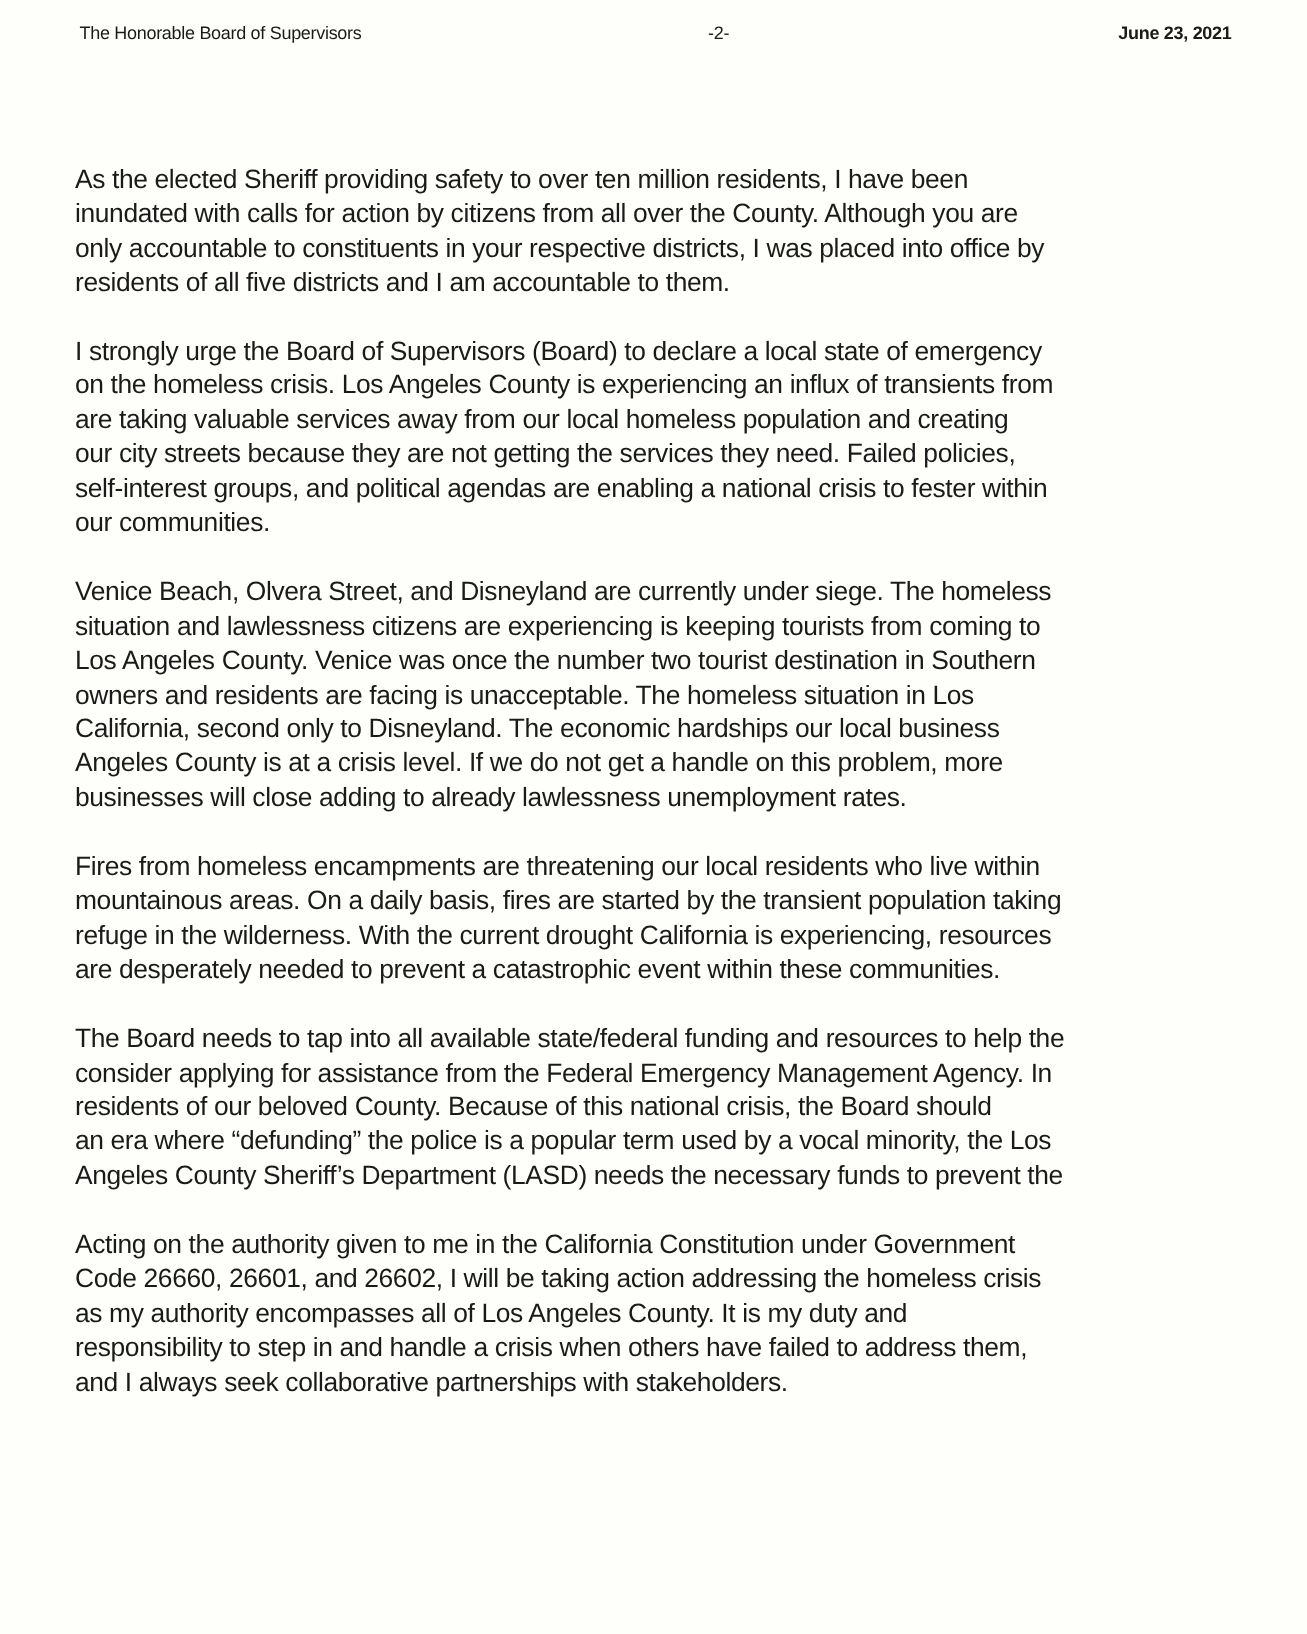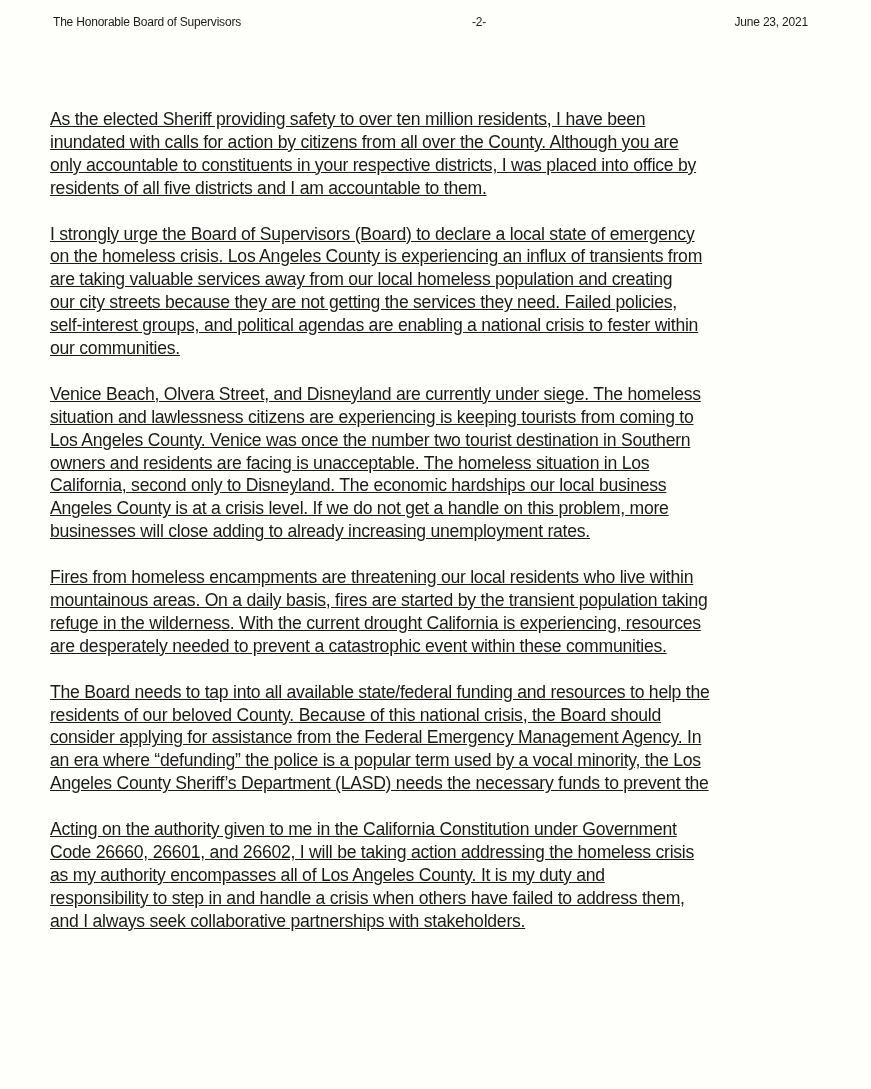--- a/index.html
+++ b/index.html
@@ -19,38 +19,37 @@
       position: absolute;
       top: 15px;
       left: 53px;
       right: 50px;
       height: 24px;
       font-size: 12px;
       letter-spacing: -0.2px;
     }
     .header .left { position: absolute; left: 0; top: 0; }
     .header .center { position: absolute; left: 419px; top: 0; }
-    .header .right { position: absolute; right: 13px; top: 0; }
+    .header .right { position: absolute; right: 0; top: 0; font-weight: bold; }
 
     .body-text {
       position: absolute;
       left: 50px;
       top: 108px;
       width: 800px;
       font-size: 17.6px;
       line-height: 22.9px;
       letter-spacing: -0.25px;
     }
     .para {
       margin: 0 0 22.9px 0;
     }
     .line {
       display: block;
       white-space: nowrap;
-      text-decoration: underline;
     }
   </style>
 </head>
 <body>
 
 <div class="header">
   <span class="left">The Honorable Board of Supervisors</span>
   <span class="center">-2-</span>
   <span class="right">June 23, 2021</span>
 </div>
@@ -70,32 +69,32 @@
     <span class="line">self-interest groups, and political agendas are enabling a national crisis to fester within</span>
     <span class="line">our communities.</span>
   </p>
   <p class="para">
     <span class="line">Venice Beach, Olvera Street, and Disneyland are currently under siege.  The homeless</span>
     <span class="line">situation and lawlessness citizens are experiencing is keeping tourists from coming to</span>
     <span class="line">Los Angeles County.  Venice was once the number two tourist destination in Southern</span>
     <span class="line">owners and residents are facing is unacceptable.  The homeless situation in Los</span>
     <span class="line">California, second only to Disneyland.  The economic hardships our local business</span>
     <span class="line">Angeles County is at a crisis level.  If we do not get a handle on this problem, more</span>
-    <span class="line">businesses will close adding to already increasing unemployment rates.</span>
+    <span class="line">businesses will close adding to already lawlessness unemployment rates.</span>
   </p>
   <p class="para">
     <span class="line">Fires from homeless encampments are threatening our local residents who live within</span>
     <span class="line">mountainous areas.  On a daily basis, fires are started by the transient population taking</span>
     <span class="line">refuge in the wilderness.  With the current drought California is experiencing, resources</span>
     <span class="line">are desperately needed to prevent a catastrophic event within these communities.</span>
   </p>
   <p class="para">
     <span class="line">The Board needs to tap into all available state/federal funding and resources to help the</span>
+    <span class="line">consider applying for assistance from the Federal Emergency Management Agency.  In</span>
     <span class="line">residents of our beloved County.  Because of this national crisis, the Board should</span>
-    <span class="line">consider applying for assistance from the Federal Emergency Management Agency.  In</span>
     <span class="line">an era where “defunding” the police is a popular term used by a vocal minority, the Los</span>
     <span class="line">Angeles County Sheriff’s Department (LASD) needs the necessary funds to prevent the</span>
   </p>
   <p class="para">
     <span class="line">Acting on the authority given to me in the California Constitution under Government</span>
     <span class="line">Code 26660, 26601, and 26602, I will be taking action addressing the homeless crisis</span>
     <span class="line">as my authority encompasses all of Los Angeles County.  It is my duty and</span>
     <span class="line">responsibility to step in and handle a crisis when others have failed to address them,</span>
     <span class="line">and I always seek collaborative partnerships with stakeholders.</span>
   </p>

